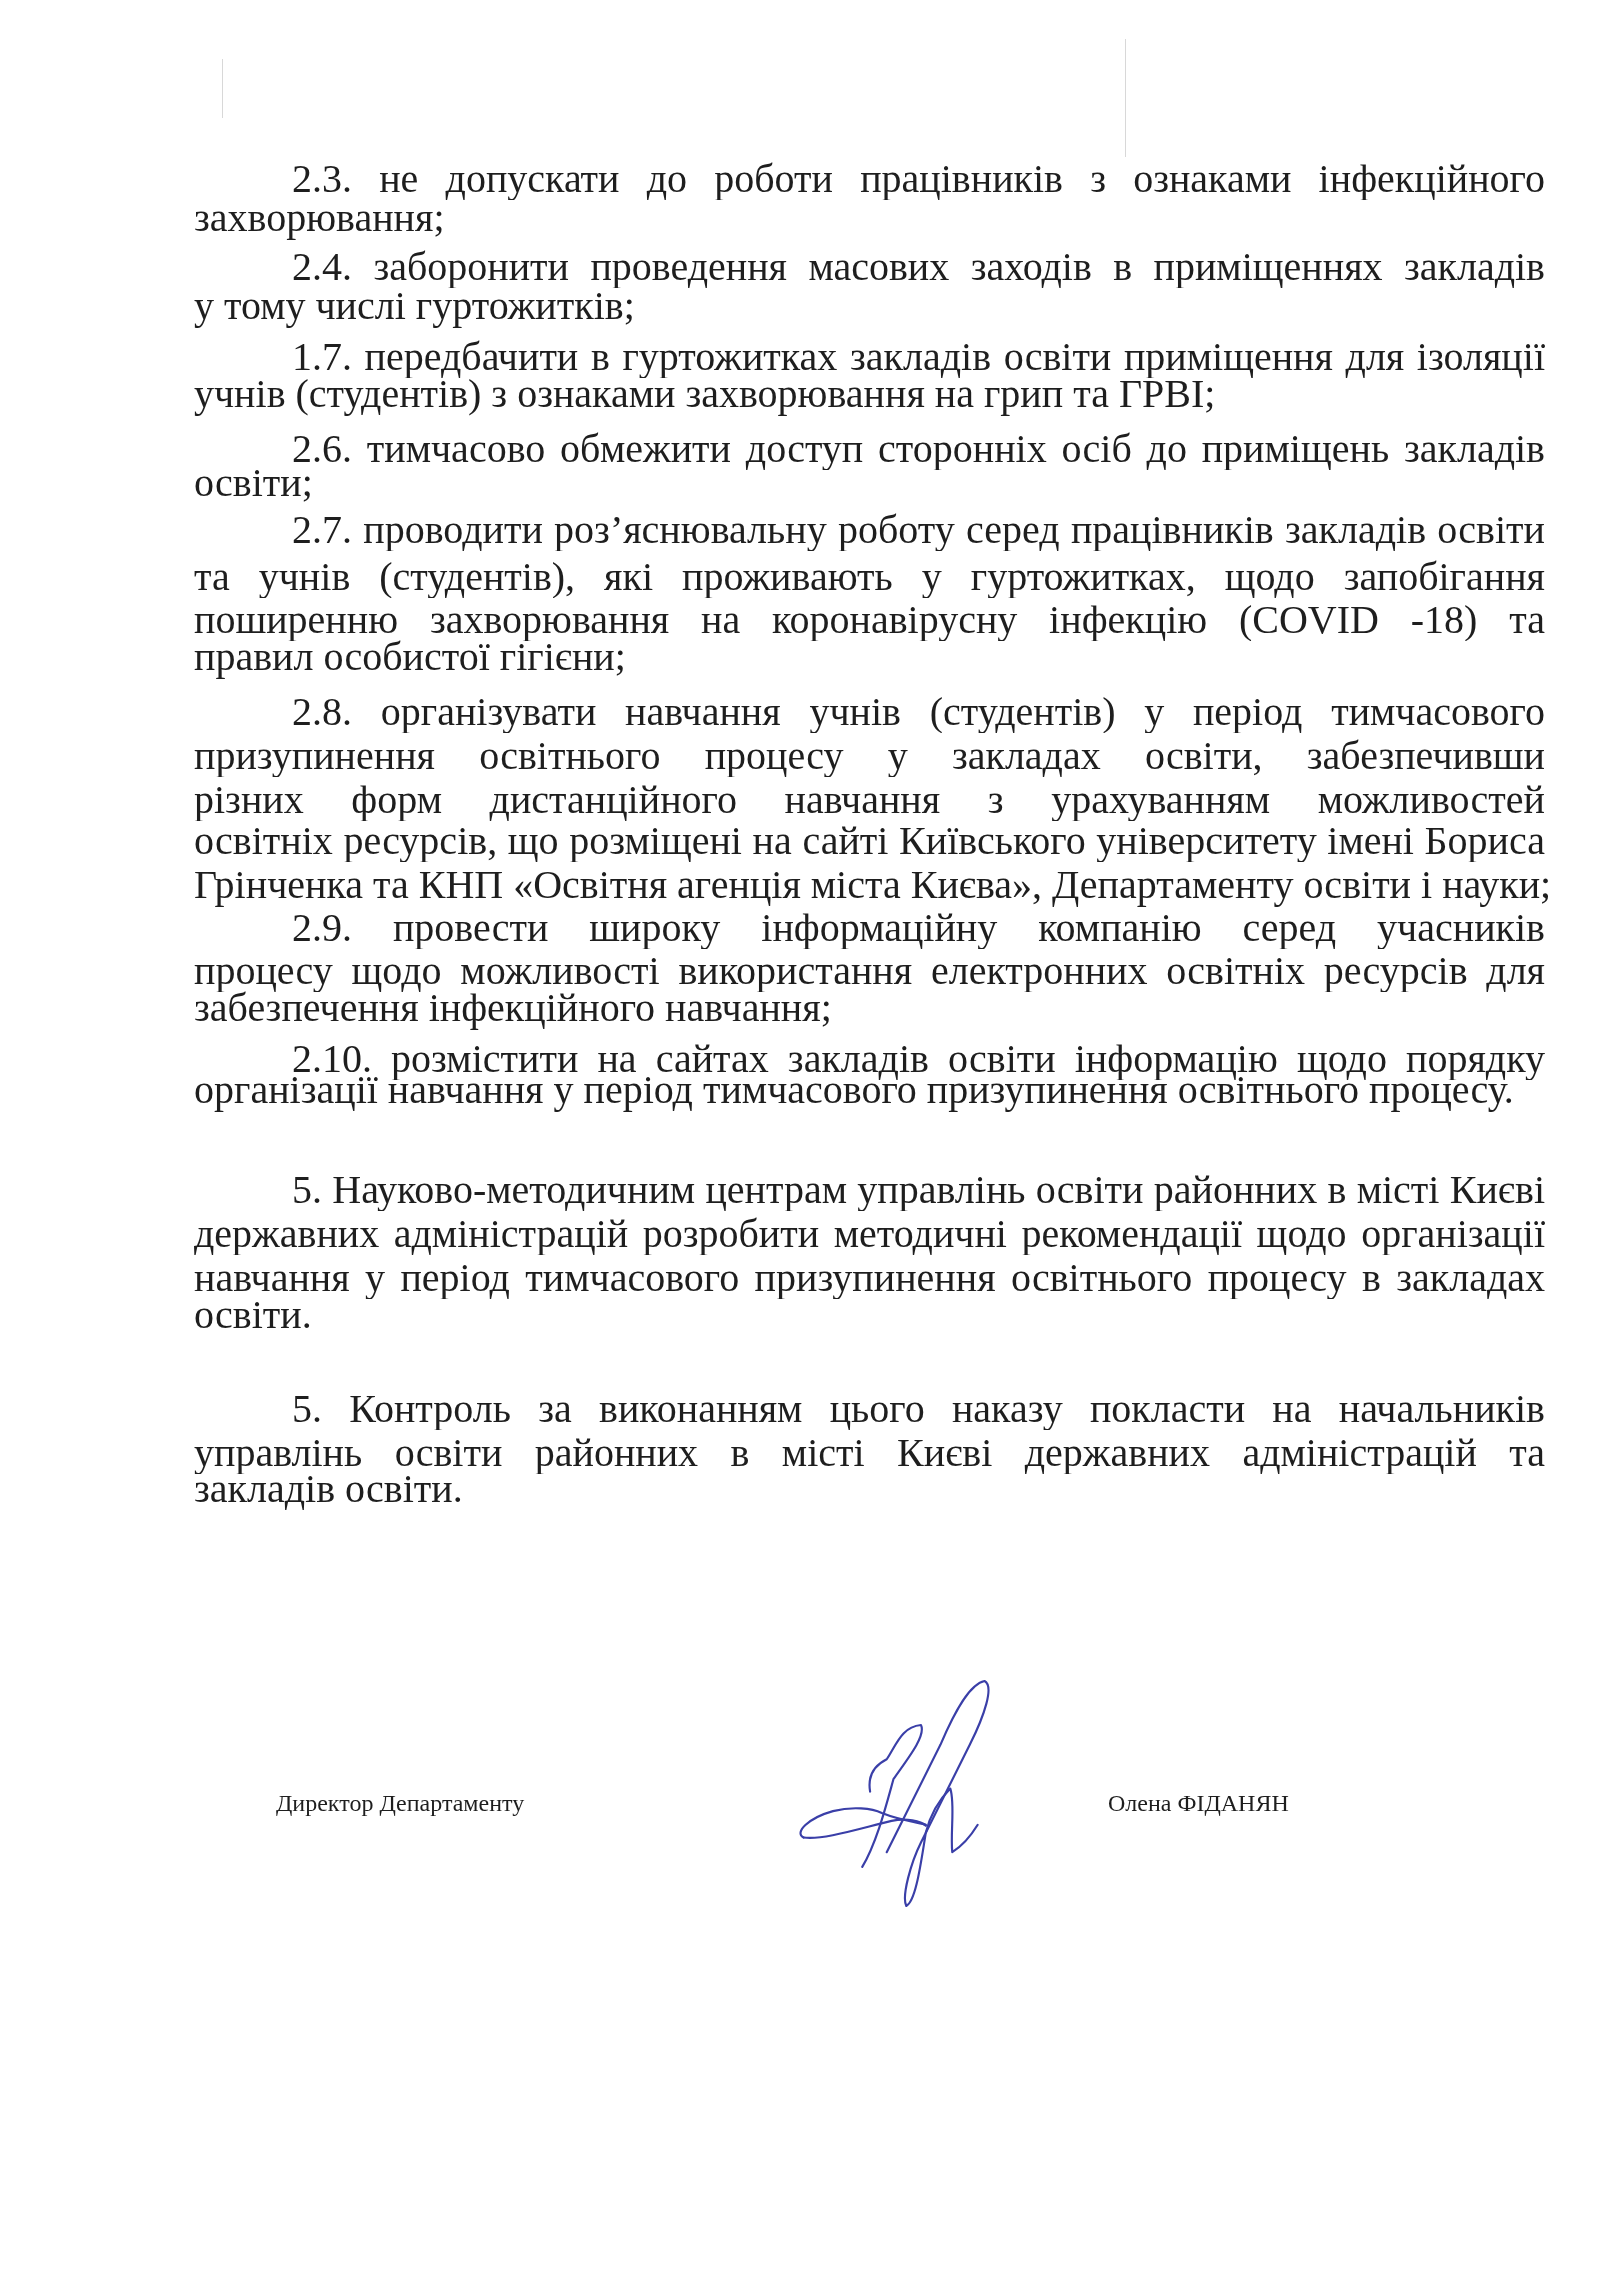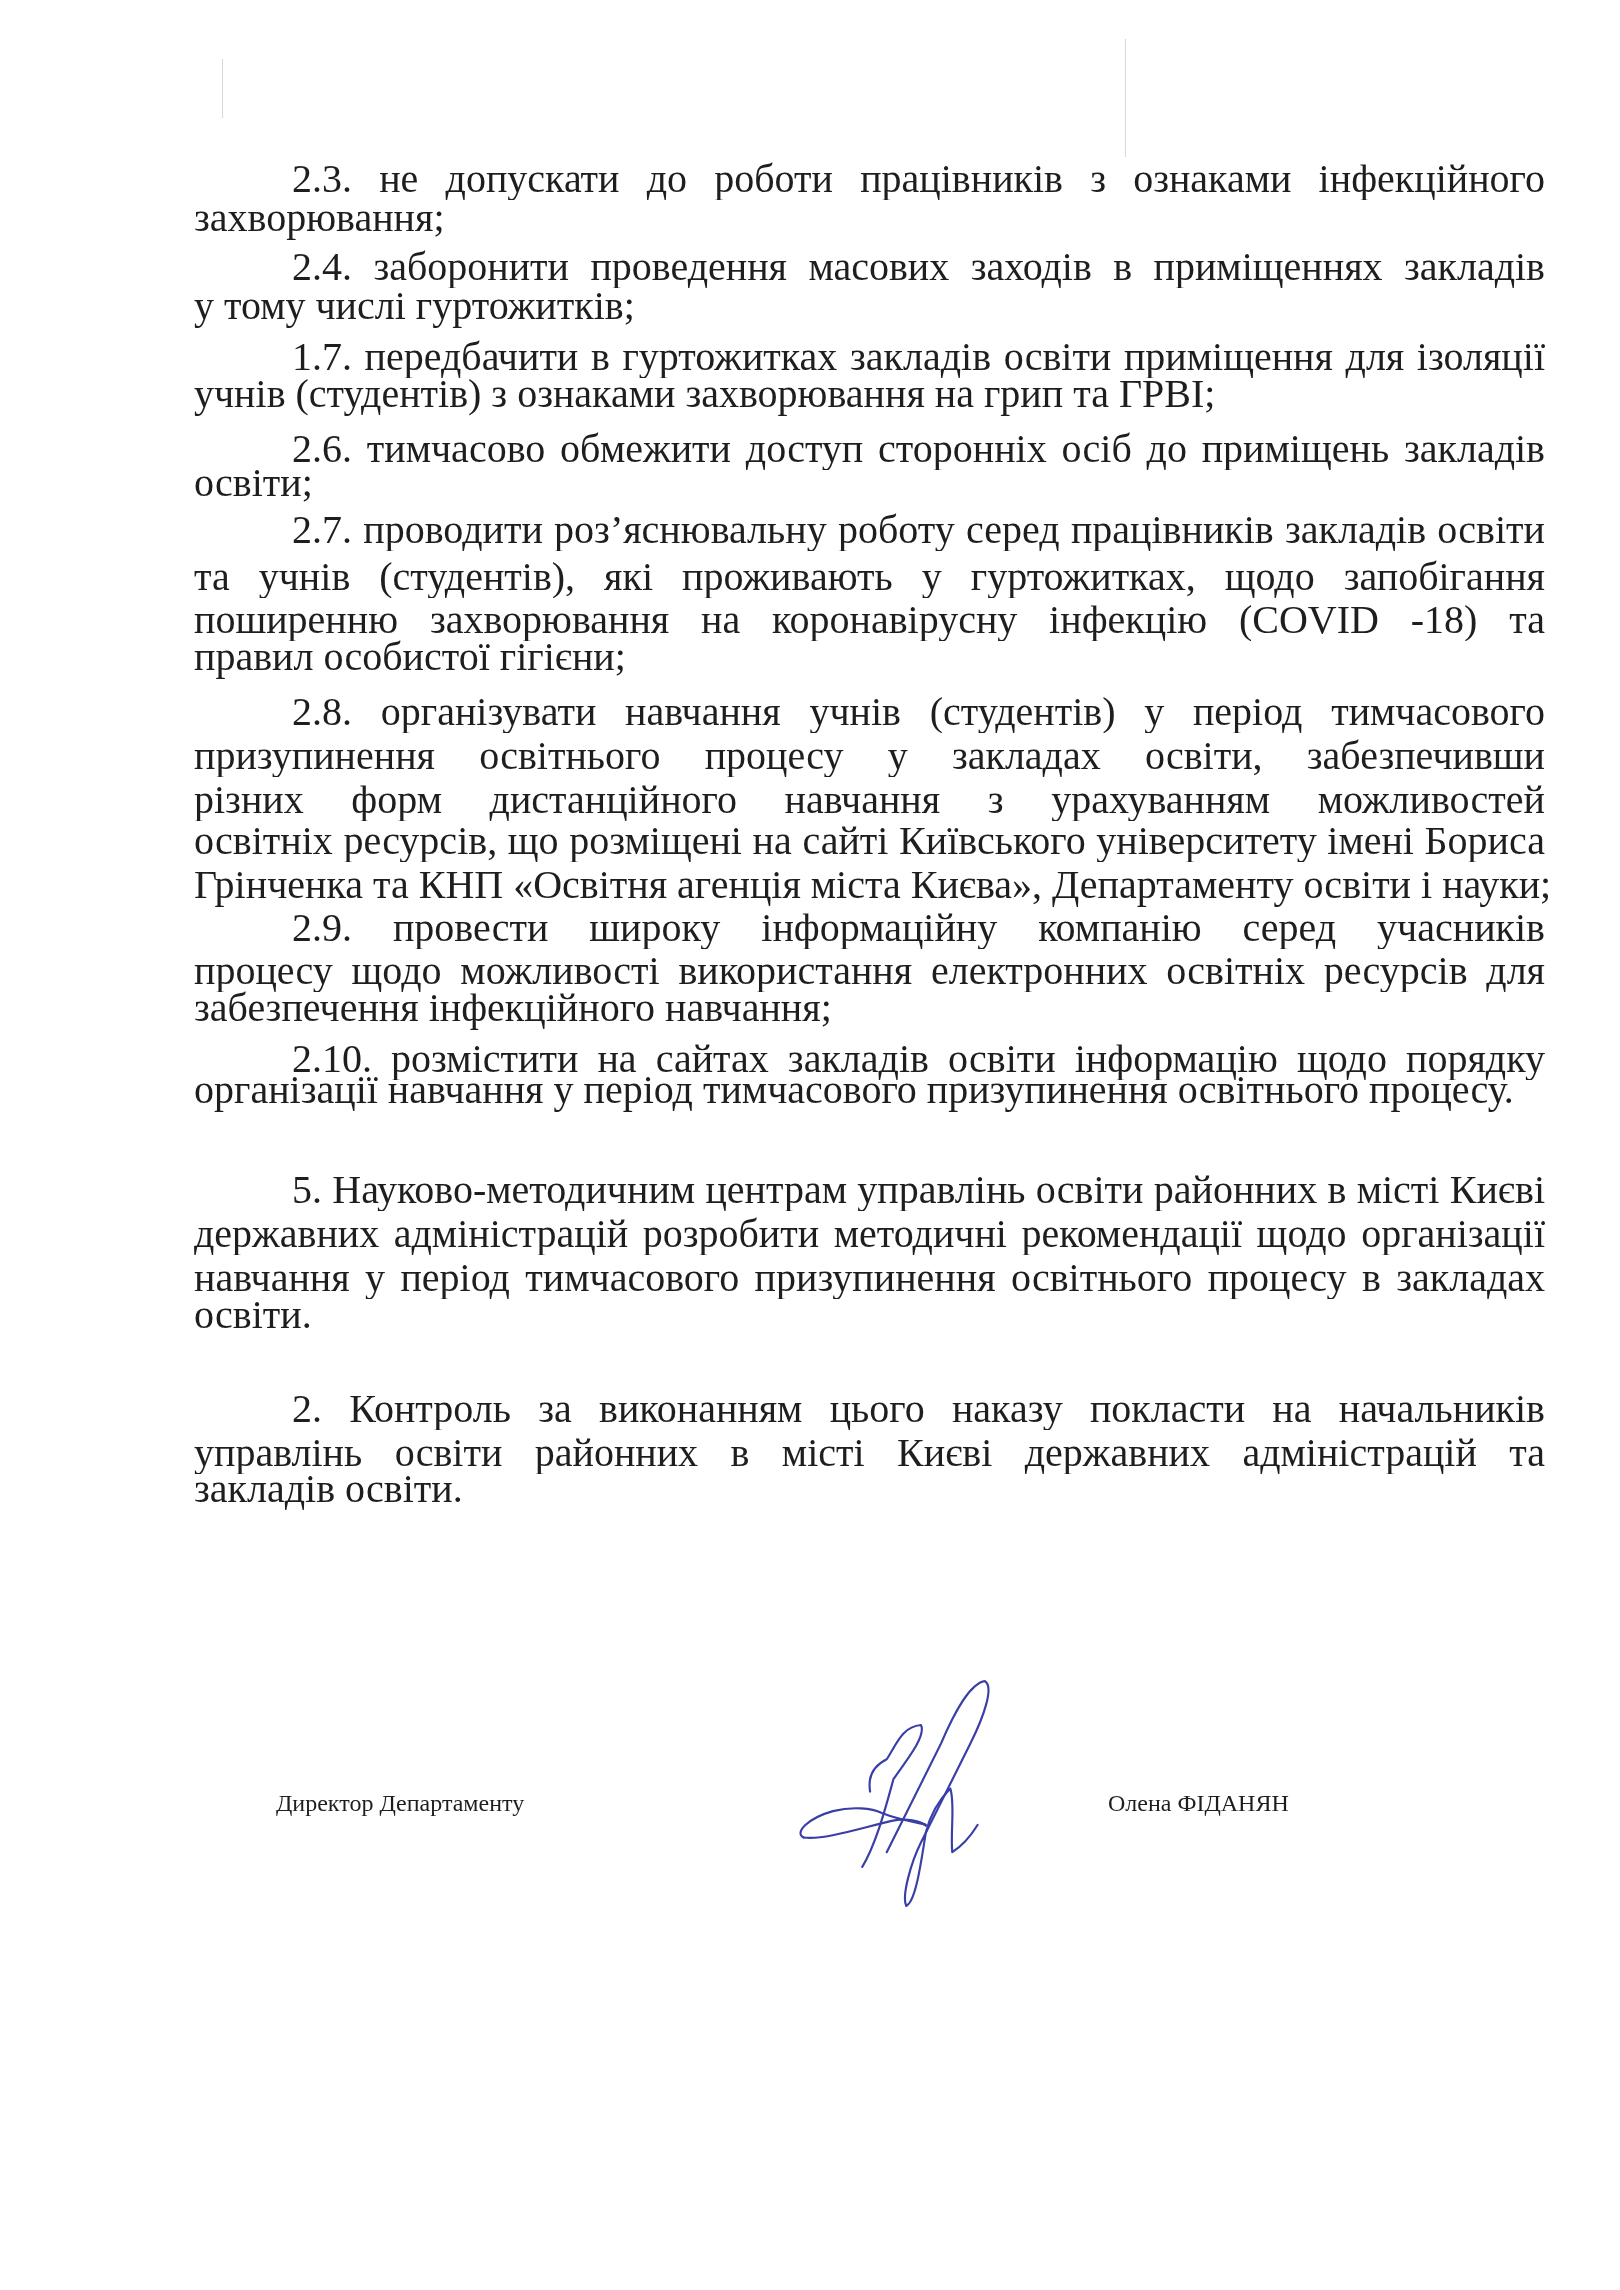--- a/index.html
+++ b/index.html
@@ -47,21 +47,21 @@
 <div class="line" style="top:986px">забезпечення інфекційного навчання;</div>
 
 <div class="line j ind" style="top:1037px">2.10. розмістити на сайтах закладів освіти інформацію щодо порядку</div>
 <div class="line" style="top:1068px">організації навчання у період тимчасового призупинення освітнього процесу.</div>
 
 <div class="line j ind" style="top:1168px">5. Науково-методичним центрам управлінь освіти районних в місті Києві</div>
 <div class="line j" style="top:1212px">державних адміністрацій розробити методичні рекомендації щодо організації</div>
 <div class="line j" style="top:1256px">навчання у період тимчасового призупинення освітнього процесу в закладах</div>
 <div class="line" style="top:1293px">освіти.</div>
 
-<div class="line j ind" style="top:1387px">2.   Контроль за виконанням цього наказу покласти на начальників</div>
+<div class="line j ind" style="top:1387px">5.   Контроль за виконанням цього наказу покласти на начальників</div>
 <div class="line j" style="top:1431px">управлінь освіти районних в місті Києві державних адміністрацій та керівників</div>
 <div class="line" style="top:1467px">закладів освіти.</div>
 
 <div class="sig-text" style="left:276px;top:1782px">Директор Департаменту</div>
 
 <svg id="signature" viewBox="0 0 230 260">
   <g fill="none" stroke="#3a3fa8" stroke-width="2.2" stroke-linecap="round" stroke-linejoin="round">
     <path d="M20,175 C10,170 25,155 50,148 C70,143 90,145 100,150 C120,158 140,160 145,162"></path>
     <path d="M20,175 C40,178 80,165 110,158 C125,155 140,158 145,163"></path>
     <path d="M88,128 C85,110 95,100 105,95 C115,80 120,62 140,60 C145,70 130,90 112,115 C105,140 95,180 80,205"></path>

